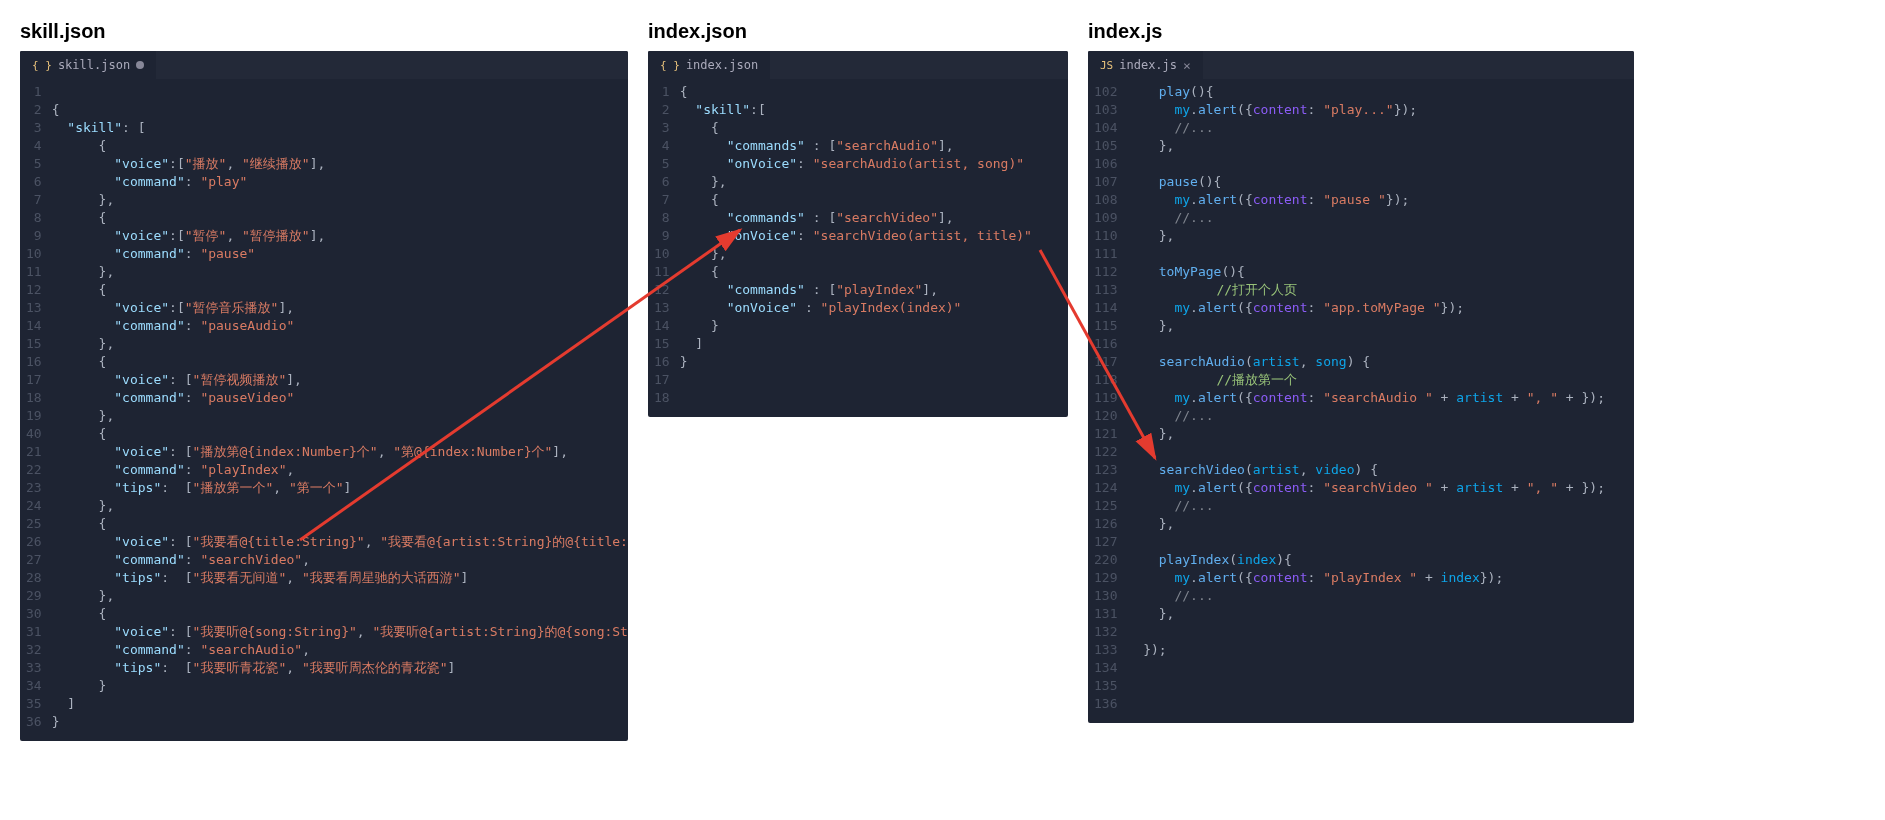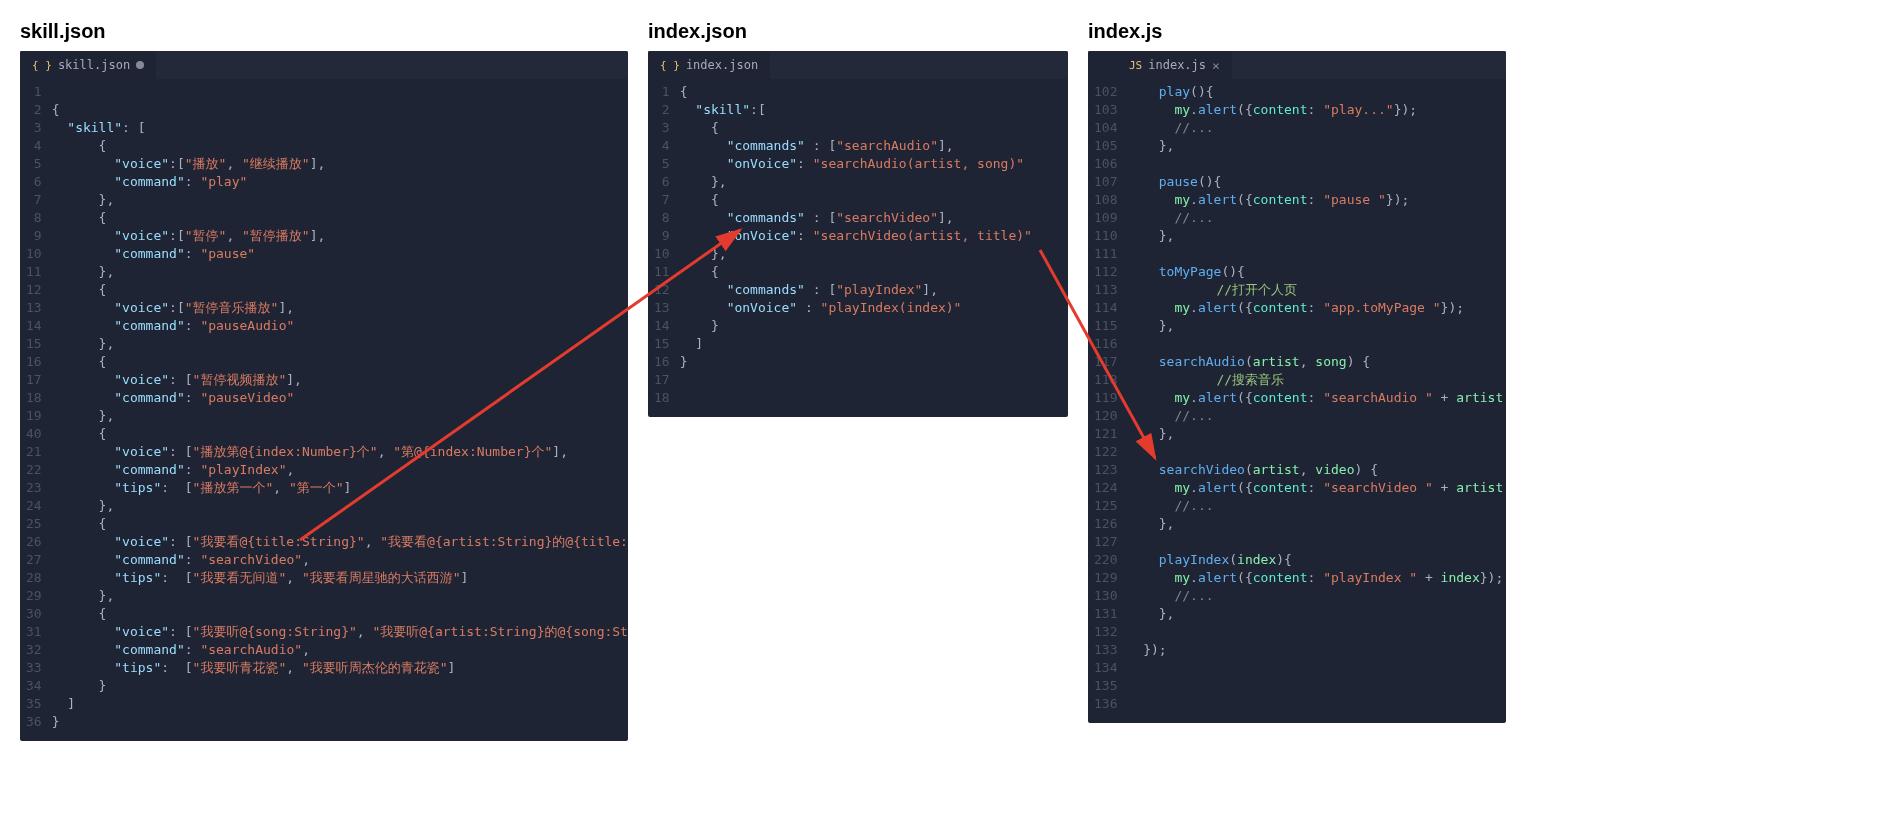--- a/index.html
+++ b/index.html
@@ -43,21 +43,21 @@
   display: flex;
   align-items: center;
   gap: 6px;
   padding: 0 12px;
   height: 100%;
   font-size: 12px;
   background: #1e2433;
   color: #aab;
 }
 .tab .ficon { color: #e6c07b; font-size: 11px; }
-.tab .ficon.js { color: #e6c07b; margin-left: 29px; }
+.tab .ficon.js { color: #e6c07b; }
 .tab .dirty {
   width: 8px; height: 8px; border-radius: 50%;
   background: #889; display: inline-block;
 }
 .tab .close { color: #889; font-size: 13px; }
 .code {
   display: flex;
   font-size: 13px;
   line-height: 18px;
   padding: 4px 0 10px 0;
@@ -67,24 +67,24 @@
   color: #4b5263;
   padding: 0 10px 0 6px;
   user-select: none;
 }
 .gutter div { height: 18px; }
 .lines { padding-right: 16px; }
 .lines div { height: 18px; white-space: pre; }           
 .k  { color: #9cdcfe; }           
 .s  { color: #d97b63; }           
 .fn { color: #61afef; }           
-.id { color: #86efac; }           
+.id { color: #0ea5e9; }           
 .c  { color: #7f848e; }           
 .cg { color: #98c379; margin-left: 42px; }           
-.pr { color: #5eead4; }           
+.pr { color: #8b5cf6; }           
 svg.arrows {
   position: absolute;
   top: 0; left: 0;
   width: 100%; height: 100%;
   pointer-events: none;
 }
 </style>
 </head>
 <body>
 
@@ -228,21 +228,21 @@
             <div>    }</div>
             <div>  ]</div>
             <div>}</div>
             <div></div>
             <div></div>
           </div>
       </div>
     </div>
   </div>
 
-  <div class="panel" style="width:418px">
+  <div class="panel" style="width:546px">
     <div class="panel-title">index.js</div>
     <div class="editor">
       <div class="tabbar">
         <div class="tab">
           <span class="ficon js">JS</span>
           <span>index.js</span>
           <span class="close">×</span>
         </div>
       </div>
       <div class="code">
@@ -293,21 +293,21 @@
             <div>      <span class="id">my</span>.<span class="fn">alert</span>({<span class="pr">content</span>: <span class="s">"pause "</span>});</div>
             <div>      <span class="c">//...</span></div>
             <div>    },</div>
             <div></div>
             <div>    <span class="fn">toMyPage</span>(){</div>
             <div>      <span class="cg">//打开个人页</span></div>
             <div>      <span class="id">my</span>.<span class="fn">alert</span>({<span class="pr">content</span>: <span class="s">"app.toMyPage "</span>});</div>
             <div>    },</div>
             <div></div>
             <div>    <span class="fn">searchAudio</span>(<span class="id">artist</span>, <span class="id">song</span>) {</div>
-            <div>      <span class="cg">//搜索音乐</span></div>
+            <div>      <span class="cg">//播放第一个</span></div>
             <div>      <span class="id">my</span>.<span class="fn">alert</span>({<span class="pr">content</span>: <span class="s">"searchAudio "</span> + <span class="id">artist</span> + <span class="s">", "</span> + });</div>
             <div>      <span class="c">//...</span></div>
             <div>    },</div>
             <div></div>
             <div>    <span class="fn">searchVideo</span>(<span class="id">artist</span>, <span class="id">video</span>) {</div>
             <div>      <span class="id">my</span>.<span class="fn">alert</span>({<span class="pr">content</span>: <span class="s">"searchVideo "</span> + <span class="id">artist</span> + <span class="s">", "</span> + });</div>
             <div>      <span class="c">//...</span></div>
             <div>    },</div>
             <div></div>
             <div>    <span class="fn">playIndex</span>(<span class="id">index</span>){</div>

